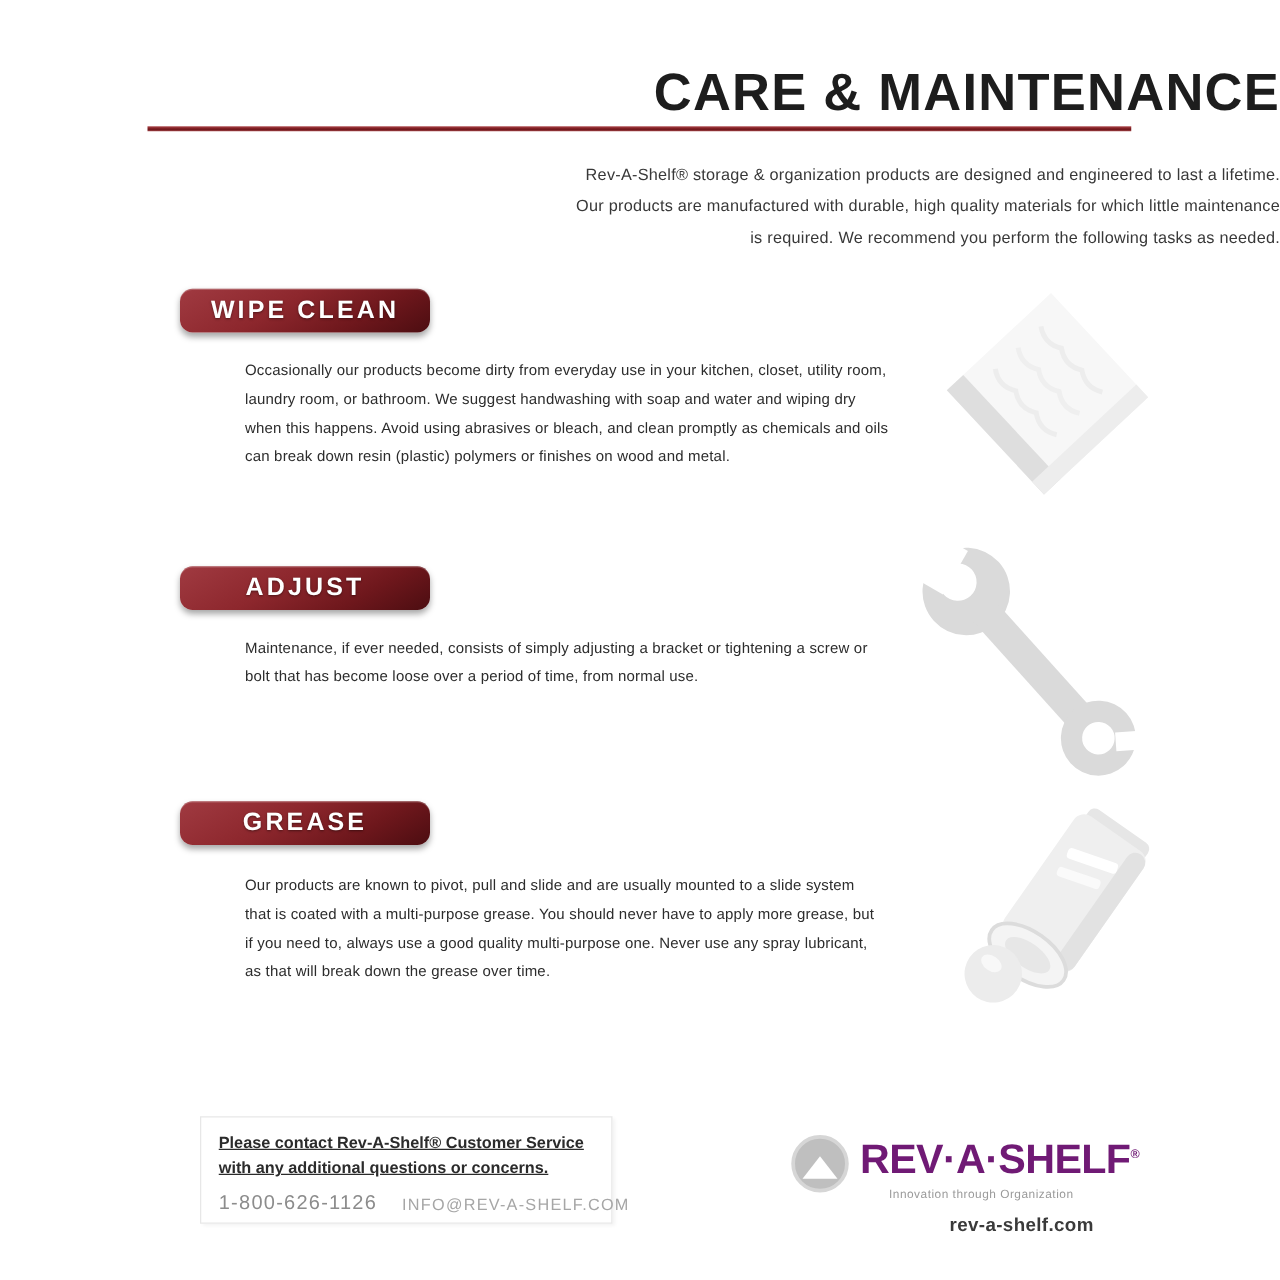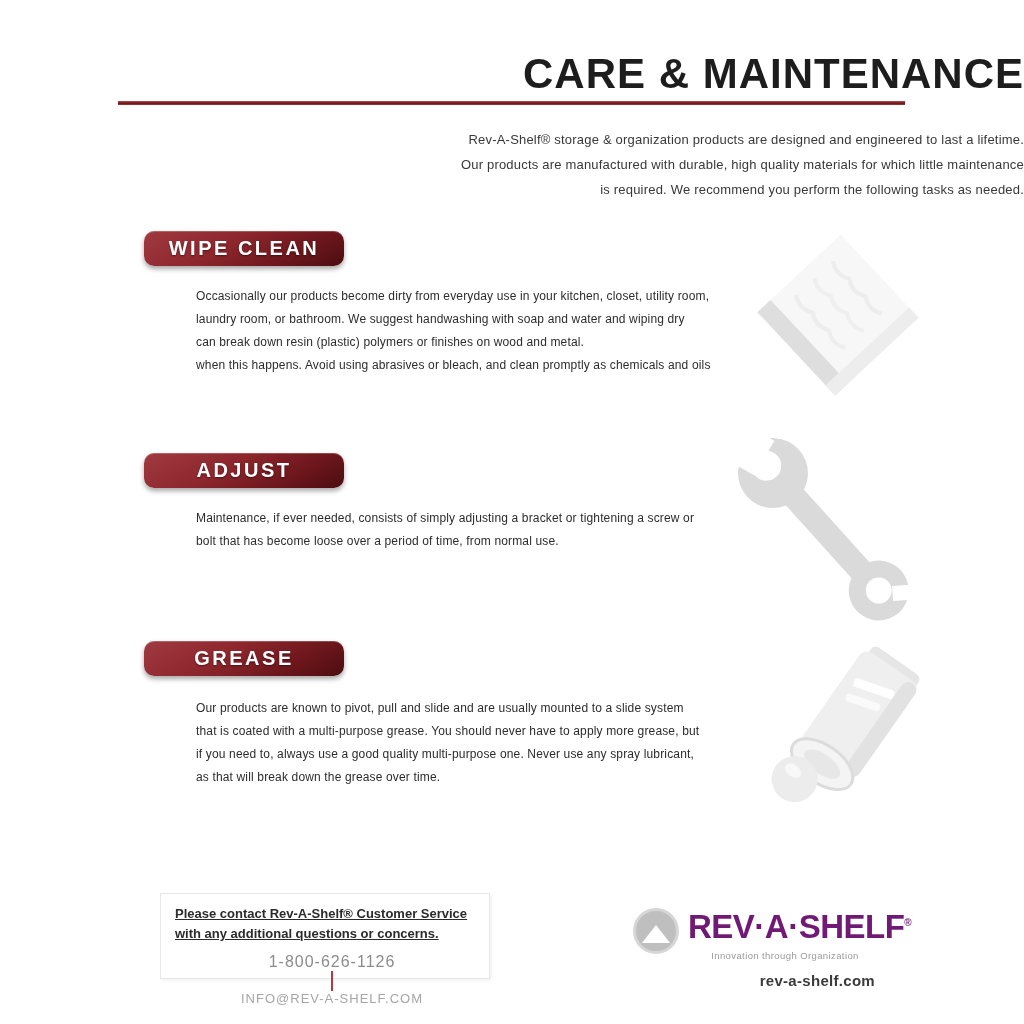--- a/index.html
+++ b/index.html
@@ -68,21 +68,21 @@
   .contact-card {
     position: absolute; left: 160px; top: 893px; width: 330px; height: 86px;
     border: 1px solid #e7e7e7;
     box-shadow: 2px 2px 3px rgba(0,0,0,0.05);
     padding: 10px 0 0 14px;
     background: #fff;
   }
   .contact-card .bold-line {
     font-size: 13px; font-weight: 700; color: #2b2b2b; line-height: 20px; white-space: nowrap; text-decoration: underline;
   }
-  .contact-row { margin-top: 9px; display: flex; align-items: center; flex-direction: column; }
+  .contact-row { margin-top: 9px; display: flex; align-items: center; }
   .contact-phone {
     font-size: 16px; color: #8c8c8c; letter-spacing: 1px; white-space: nowrap;
   }
   .contact-sep {
     display: inline-block; width: 2px; height: 20px; background: #b23a3f;
     margin: 0 10px;
   }
   .contact-email {
     font-size: 13px; color: #a6a6a6; letter-spacing: 1px; white-space: nowrap;
   }
@@ -131,22 +131,22 @@
     <div>Our products are manufactured with durable, high quality materials for which little maintenance</div>
     <div>is required. We recommend you perform the following tasks as needed.</div>
   </div>
 
   <div class="banner banner-1">
     <span>WIPE CLEAN</span>
   </div>
   <div class="body-text text-1">
     <div>Occasionally our products become dirty from everyday use in your kitchen, closet, utility room,</div>
     <div>laundry room, or bathroom. We suggest handwashing with soap and water and wiping dry</div>
+    <div>when this happens. Avoid using abrasives or bleach, and clean promptly as chemicals and oils</div>
     <div>can break down resin (plastic) polymers or finishes on wood and metal.</div>
-    <div>when this happens. Avoid using abrasives or bleach, and clean promptly as chemicals and oils</div>
   </div>
 
   <div class="banner banner-2">
     <span>ADJUST</span>
   </div>
   <div class="body-text text-2">
     <div>Maintenance, if ever needed, consists of simply adjusting a bracket or tightening a screw or</div>
     <div>bolt that has become loose over a period of time, from normal use.</div>
   </div>
 

